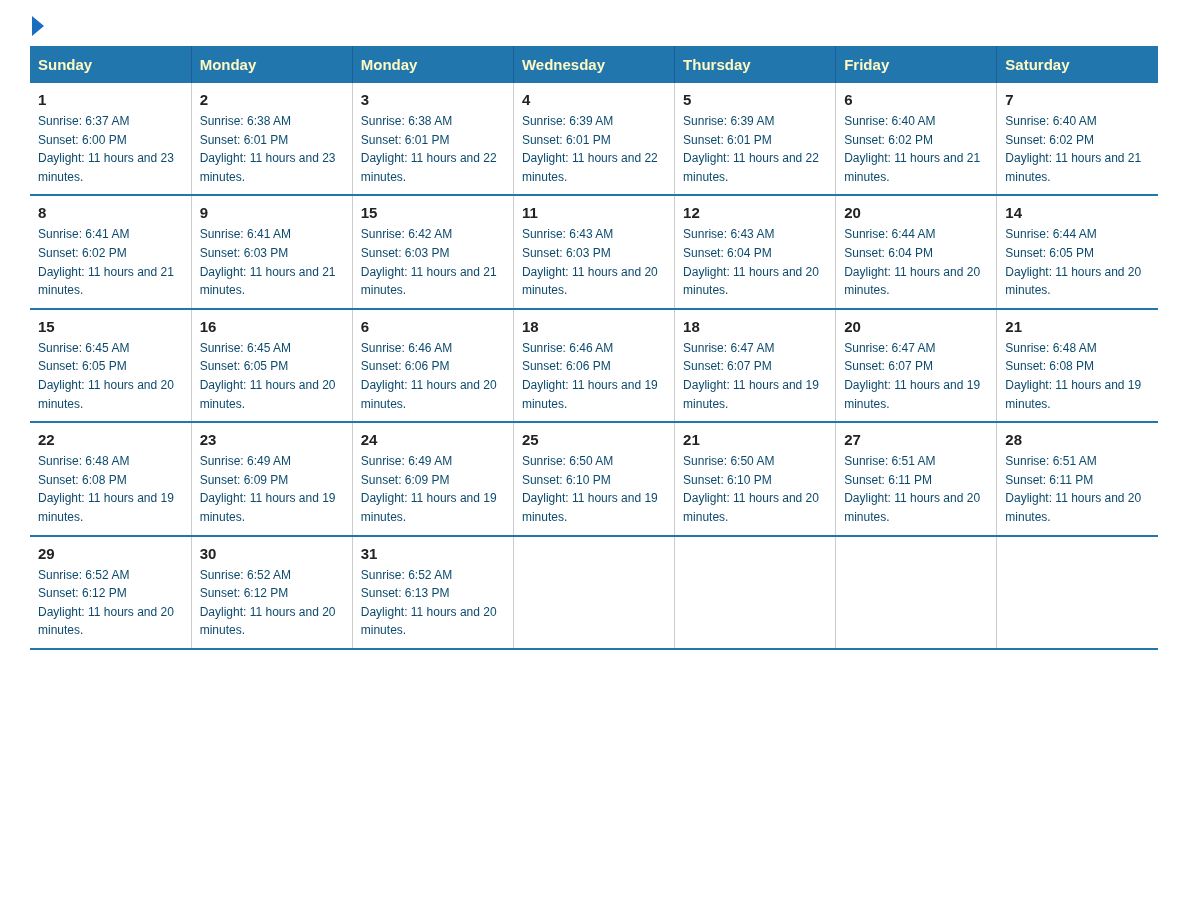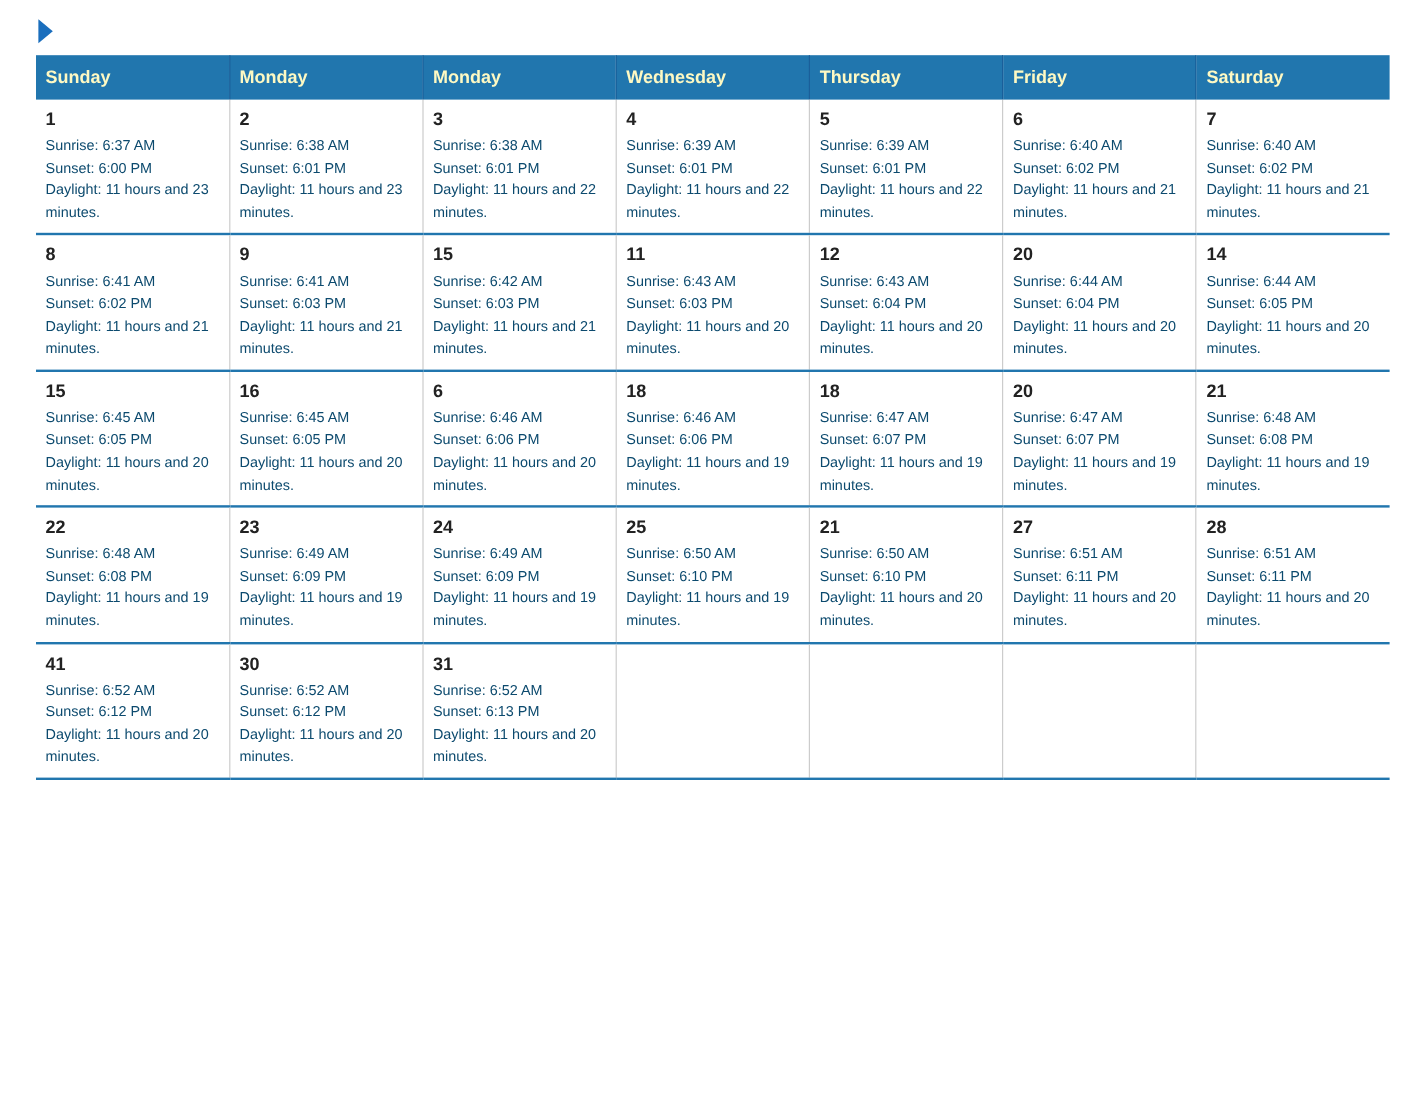--- a/index.html
+++ b/index.html
@@ -359,21 +359,21 @@
           <span class="day-number">28</span>
           <div class="day-info">
             Sunrise: 6:51 AM<br>
             Sunset: 6:11 PM<br>
             Daylight: 11 hours and 20 minutes.
           </div>
         </td>
       </tr>
       <tr>
         <td>
-          <span class="day-number">41</span>
+          <span class="day-number">29</span>
           <div class="day-info">
             Sunrise: 6:52 AM<br>
             Sunset: 6:12 PM<br>
             Daylight: 11 hours and 20 minutes.
           </div>
         </td>
         <td>
           <span class="day-number">30</span>
           <div class="day-info">
             Sunrise: 6:52 AM<br>

